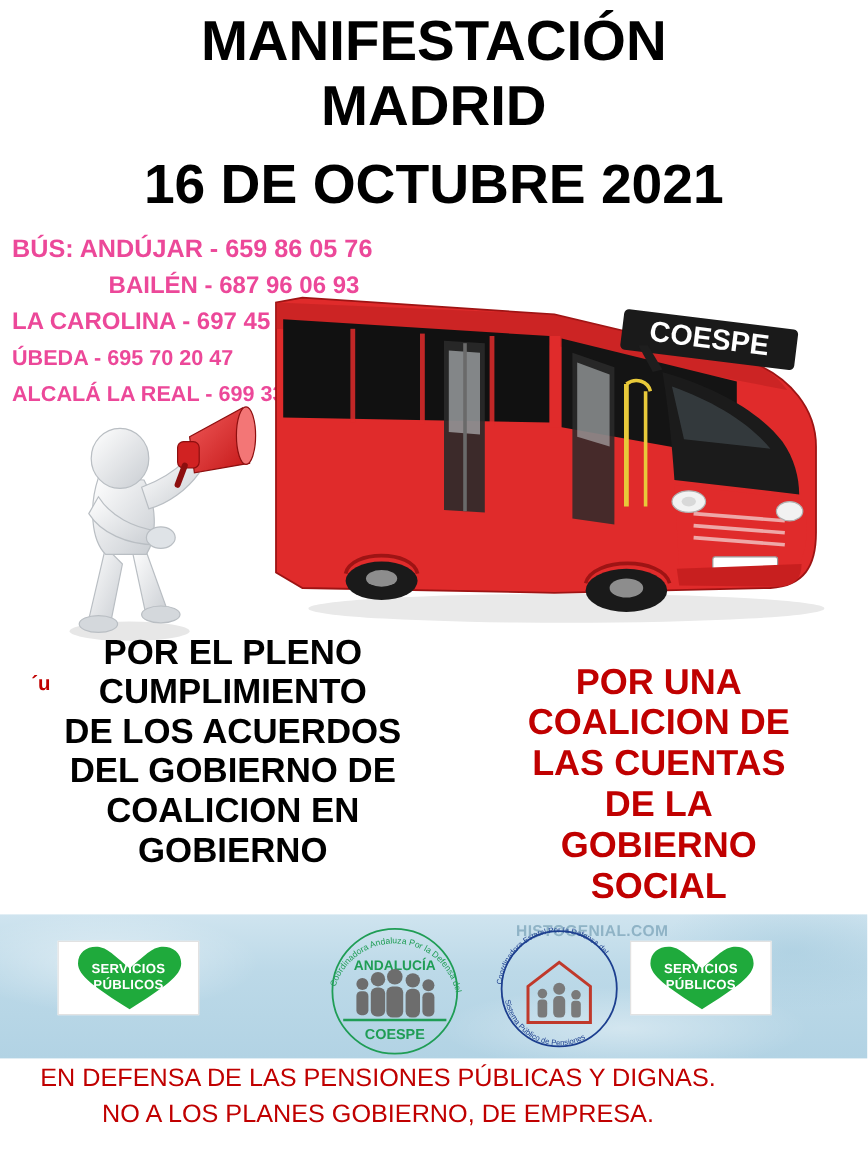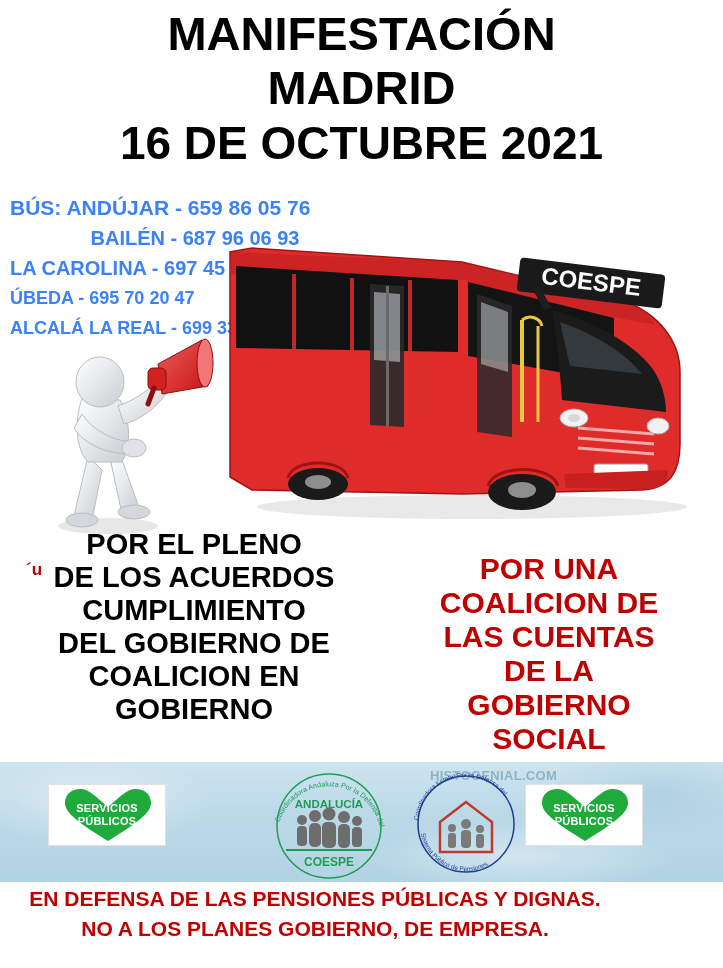--- a/index.html
+++ b/index.html
@@ -32,36 +32,36 @@
     line-height: 52px;
     font-family: "Liberation Sans", sans-serif;
   }
   .title-line2 {
     font-size: 47px;
     line-height: 56px;
   }
   .title-line3 {
     font-size: 46px;
     line-height: 54px;
-    margin-top: 0;
+    margin-top: 10px;
   }
 
   
   .phones {
     position: absolute;
     top: 193px;
     left: 10px;
     width: 370px;
     color: #c00000;
     font-weight: bold;
   }
   .phone-row {
     line-height: 30px;
     white-space: nowrap;
-    color: #3b82f6;
+    color: #ec4899;
   }
   .p0 { font-size: 21px; }
   .p1 { font-size: 20px; text-align: center; }
   .p2 { font-size: 20px; }
   .p3 { font-size: 18px; }
   .p4 { font-size: 18px; }
 
   
   .bus-wrap {
     position: absolute;
@@ -185,21 +185,21 @@
     height: 110px;
   }
 
   
   .footer {
     position: absolute;
     left: 0; top: 884px;
     width: 630px;
     text-align: center;
     color: #c00000;
-    font-weight: bold;
+    font-weight: normal;
   }
   .footer-line1 { font-size: 21px; line-height: 30px; }
   .footer-line2 { font-size: 21px; line-height: 30px; }
 </style>
 </head>
 <body>
 
 <div id="poster">
 
   <div class="title-block">
@@ -313,22 +313,22 @@
       <ellipse cx="175" cy="33" rx="8" ry="24" fill="#f37676" stroke="#8d0f0f"></ellipse>
       <rect x="118" y="38" width="18" height="22" rx="5" fill="#d12222" stroke="#8d0f0f"></rect>
       <path d="M124,58 L118,74" stroke="#8d0f0f" stroke-width="5" stroke-linecap="round"></path>
     </svg>
   </div>
 
   <div class="stray-u">´u</div>
 
   <div class="slogan-left">
     <span class="ln">POR EL PLENO</span>
+    <span class="ln">CUMPLIMIENTO</span>
     <span class="ln">DE LOS ACUERDOS</span>
-    <span class="ln">CUMPLIMIENTO</span>
     <span class="ln">DEL GOBIERNO DE</span>
     <span class="ln">COALICION EN</span>
     <span class="ln">GOBIERNO</span>
   </div>
 
   <div class="slogan-right">
     <span class="ln">POR UNA</span>
     <span class="ln">COALICION DE</span>
     <span class="ln">LAS CUENTAS</span>
     <span class="ln">DE LA</span>

